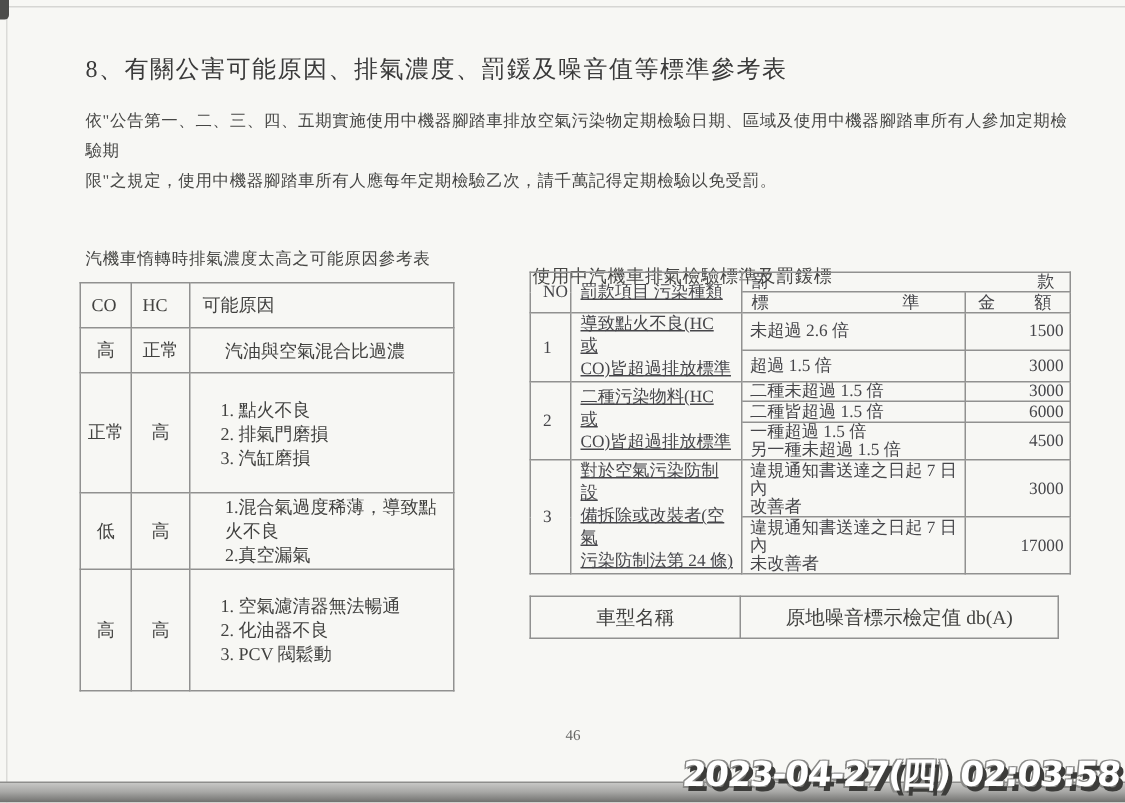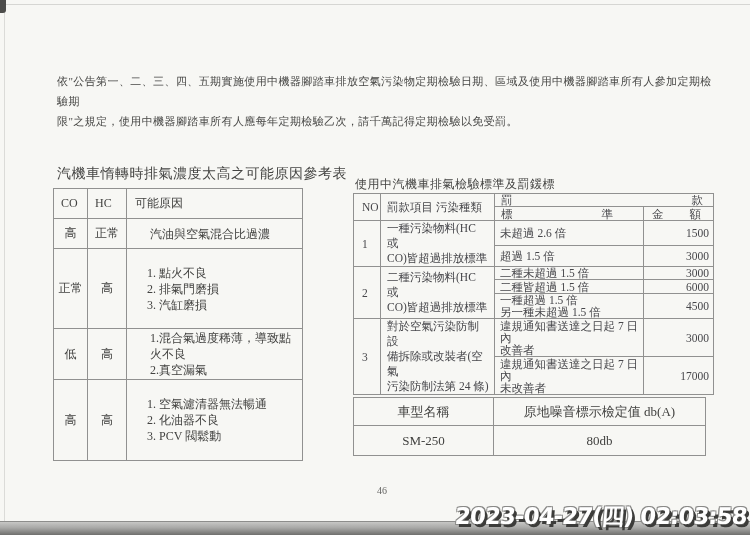--- a/index.html
+++ b/index.html
@@ -24,46 +24,46 @@
 
   .doc-title{
     position:absolute;left:57px;top:36px;
     font-size:16px;letter-spacing:1px;color:#3a3a3a;font-weight:normal;margin:0;
   }
   .intro{
     position:absolute;left:57px;top:71px;width:660px;
     font-size:11px;line-height:20px;color:#474745;letter-spacing:0.4px;
   }
 
-  .tbl-title-left{position:absolute;left:57px;top:165px;font-size:14px;color:#454543;letter-spacing:0.5px;}
+  .tbl-title-left{position:absolute;left:57px;top:165px;font-size:11px;color:#454543;letter-spacing:0.5px;}
   .tbl-title-right{position:absolute;left:355px;top:176px;font-size:12px;color:#454543;letter-spacing:0.5px;}
 
   table{border-collapse:collapse;table-layout:fixed;}
   td,th{border:1px solid #919190;font-weight:normal;vertical-align:middle;overflow:hidden;}
 
   
   .emission{position:absolute;left:53px;top:188px;width:249px;font-size:12px;color:#424240;}
   .emission td{padding:1px 4px;}
   .emission .c-co{width:34px;}
   .emission .c-hc{width:39px;}
   .emission .c-cause{width:176px;}
   .emission .hdr td{text-align:left;padding-left:7px;}
   .emission .val{text-align:center;}
   .emission .cause{white-space:pre-line;padding-left:23px;line-height:16px;}
   .emission .cause.indent{padding-left:20px;}
 
   
-  .penalty{position:absolute;left:353px;top:193px;width:360px;font-size:11.5px;color:#46464a;padding-left:12px;}
+  .penalty{position:absolute;left:353px;top:181px;width:360px;font-size:11.5px;color:#46464a;padding-left:12px;}
   .penalty td{padding:0 4px;line-height:12px;}
   .penalty .c-no{width:27px;}
   .penalty .c-item{width:114px;}
   .penalty .c-std{width:149px;}
   .penalty .c-amt{width:70px;}
   .penalty .no{text-align:left;padding-left:8px;}
-  .penalty .item{white-space:pre-line;line-height:15px;padding-left:6px;}
+  .penalty .item{white-space:pre-line;line-height:15px;padding-left:6px;text-decoration:underline;}
   .penalty .std{text-align:left;padding-left:5px;white-space:pre-line;}
   .penalty .amt{text-align:right;padding-left:12px;}
   .penalty .just{display:flex;justify-content:space-between;}
   .penalty .just.p1{padding:0 6px 0 2px;}
   .penalty .just.p2{padding:0 26px 0 2px;}
   .penalty .just.p3{padding:0 8px 0 4px;}
 
   
   .noise{position:absolute;left:353px;top:397px;width:352px;font-size:13px;color:#424240;border-radius:12px;}
   .noise td{text-align:center;}
@@ -86,20 +86,21 @@
 </style>
 </head>
 <body>
 
 <div class="page">
 
   <div class="scan-line-top"></div>
   <div class="scan-line-left"></div>
   <div class="scan-corner-mark"></div>
 
+  <h1 class="doc-title">8、有關公害可能原因、排氣濃度、罰鍰及噪音值等標準參考表</h1>
 
   <div class="intro">
     <div>依"公告第一、二、三、四、五期實施使用中機器腳踏車排放空氣污染物定期檢驗日期、區域及使用中機器腳踏車所有人參加定期檢驗期</div>
     <div>限"之規定，使用中機器腳踏車所有人應每年定期檢驗乙次，請千萬記得定期檢驗以免受罰。</div>
   </div>
 
   <div class="tbl-title-left">汽機車惰轉時排氣濃度太高之可能原因參考表</div>
 
   <table class="emission">
     <colgroup>
@@ -171,21 +172,21 @@
       <td>
         <div class="just p3">
           <span>金</span>
           <span>額</span>
         </div>
       </td>
     </tr>
 
     <tr style="height:17px">
       <td rowspan="2" class="no">1</td>
-      <td rowspan="2" class="item">一種污染物料(HC 或
+      <td rowspan="2" class="item">導致點火不良(HC 或
 CO)皆超過排放標準</td>
       <td class="std">未超過 2.6 倍</td>
       <td class="amt">1500</td>
     </tr>
     <tr style="height:14px">
       <td class="std">超過 1.5 倍</td>
       <td class="amt">3000</td>
     </tr>
 
     <tr style="height:13px">
@@ -225,24 +226,20 @@
   <table class="noise">
     <colgroup>
         <col class="c-model">
         <col class="c-value">
       </colgroup>
     <tbody>
         <tr style="height:28px">
       <td>車型名稱</td>
       <td>原地噪音標示檢定值 db(A)</td>
     </tr>
-    <tr style="height:30px">
-      <td>SM-250</td>
-      <td>80db</td>
-    </tr>
   </tbody>
     </table>
 
   <div class="page-number">46</div>
 
   <div class="timestamp">2023-04-27(四) 02:03:58</div>
 
   <div class="scan-bottom-bar"></div>
 
 </div>

